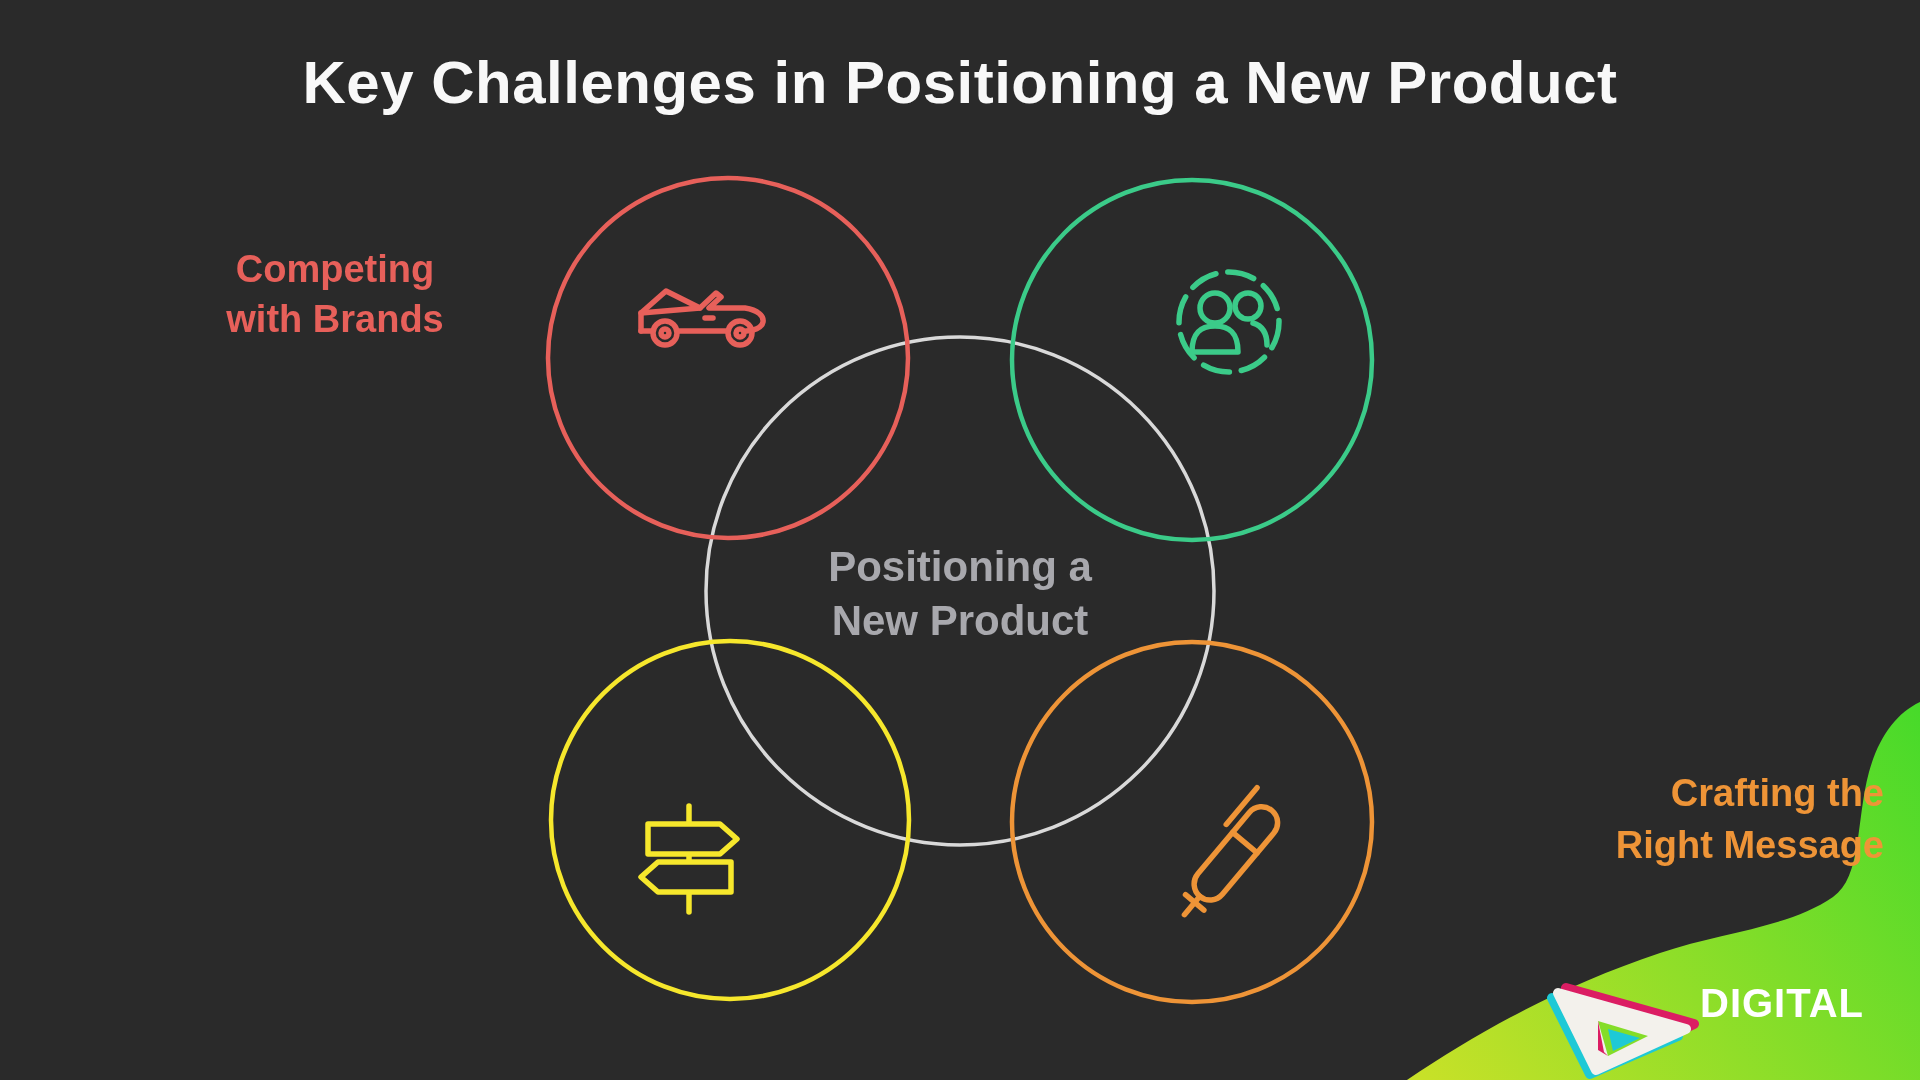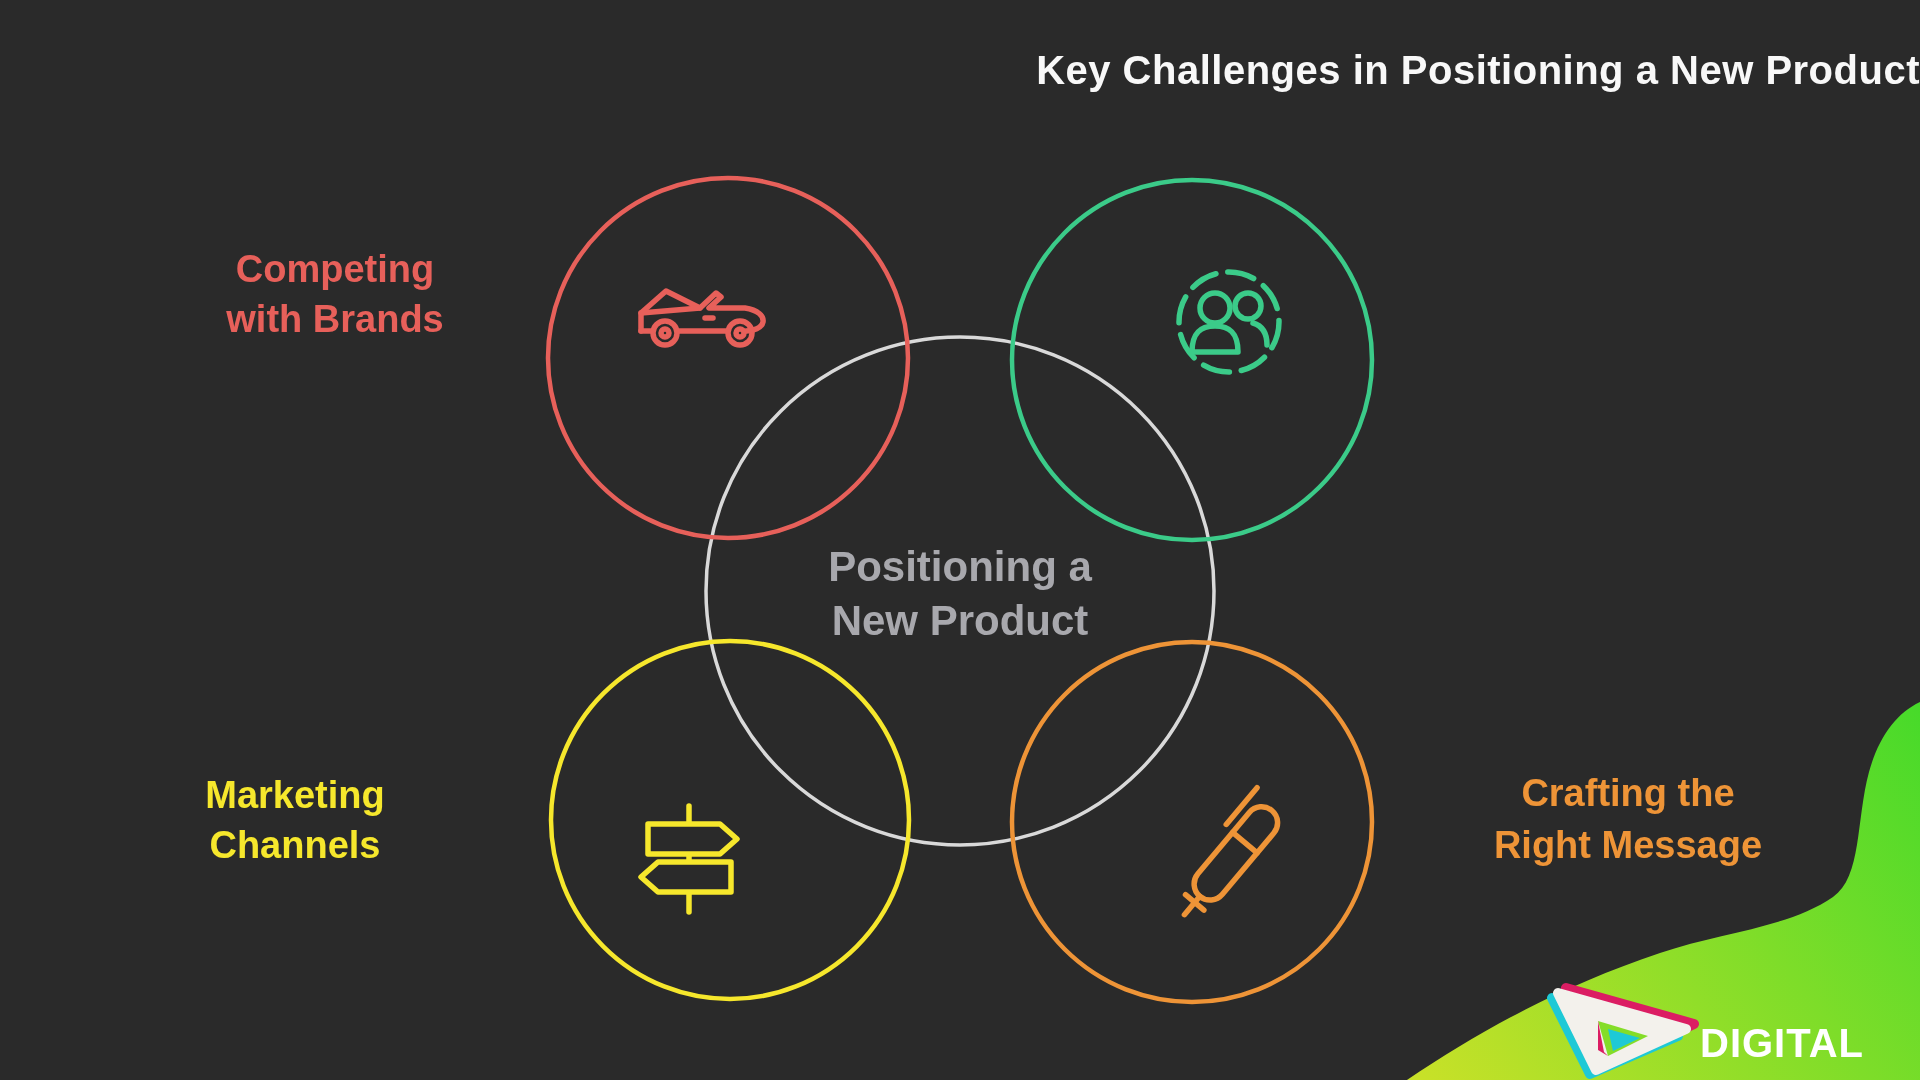--- a/index.html
+++ b/index.html
@@ -9,34 +9,34 @@
     --logo-pink:#db1d63; --logo-cyan:#1ec9d6; --logo-white:#f3f1ec;
   }
   html,body{margin:0;padding:0;background:#111;}
   .stage{
     position:relative;width:1920px;height:1080px;overflow:hidden;
     background:var(--background);
     font-family:"Liberation Sans", sans-serif;
   }
   .stage svg{position:absolute;inset:0;}
   .page-title{
-    position:absolute;left:0;top:48px;width:1920px;text-align:right;
-    color:var(--title-text);font-size:40px;font-weight:bold;letter-spacing:0.5px;
+    position:absolute;left:0;top:48px;width:1920px;text-align:center;
+    color:var(--title-text);font-size:60px;font-weight:bold;letter-spacing:0.5px;
   }
   .label{position:absolute;font-weight:bold;font-size:38px;line-height:1.32;white-space:pre-line;}
   .label-competing{left:135px;top:244px;width:400px;text-align:center;color:var(--competing);}
   .label-demographics{left:1428px;top:203px;width:380px;text-align:left;color:var(--demographics);line-height:1.36;}
   .label-marketing{left:95px;top:770px;width:400px;text-align:center;color:var(--marketing);}
-  .label-crafting{left:1418px;top:768px;width:420px;text-align:center;color:var(--crafting);line-height:1.36;}
+  .label-crafting{left:1464px;top:768px;width:420px;text-align:right;color:var(--crafting);line-height:1.36;}
   .label-center{
     position:absolute;left:760px;top:540px;width:400px;text-align:center;
     color:var(--center-text);font-size:42px;font-weight:bold;line-height:1.28;white-space:pre-line;
   }
   .brand{position:absolute;color:#fff;font-weight:bold;line-height:1;}
-  .brand-top{left:1700px;top:983px;font-size:40px;letter-spacing:1px;margin-top:40px;}
+  .brand-top{left:1700px;top:983px;font-size:40px;letter-spacing:1px;}
   .brand-bottom{
     left:1701px;top:1022px;font-size:43px;letter-spacing:3px;
     color:transparent;-webkit-text-stroke:1.8px #fff;
   }
   
   .c-white{stroke:var(--center-circle);stroke-width:3.5;fill:none;}
   .c-red{stroke:var(--competing);}
   .c-green{stroke:var(--demographics);}
   .c-yellow{stroke:var(--marketing);}
   .c-orange{stroke:var(--crafting);}
@@ -106,22 +106,20 @@
       <path d="M 1598 1021 L 1648 1036 L 1608 1056 Z" fill="#84dd28"></path>
       <path d="M 1598 1021 L 1604 1052 L 1608 1056 L 1598 1050 Z" fill="#db1d63"></path>
       <path d="M 1608 1029 L 1640 1038 L 1613 1051 Z" fill="#1ec9d6"></path>
     </g>
   </svg>
 
   <div class="page-title">Key Challenges in Positioning a New Product</div>
 
   <div class="label label-competing">Competing
 with Brands</div>
-  <div class="label label-marketing">Marketing
-Channels</div>
   <div class="label label-crafting">Crafting the
 Right Message</div>
 
   <div class="label-center">Positioning a
 New Product</div>
 
   <div class="brand brand-top">DIGITAL</div>
 </div>
 
 </body></html>

